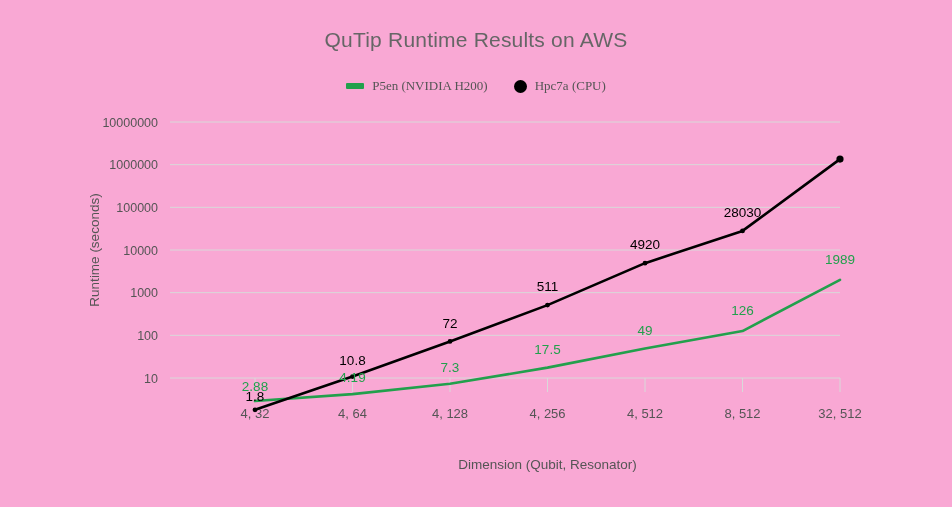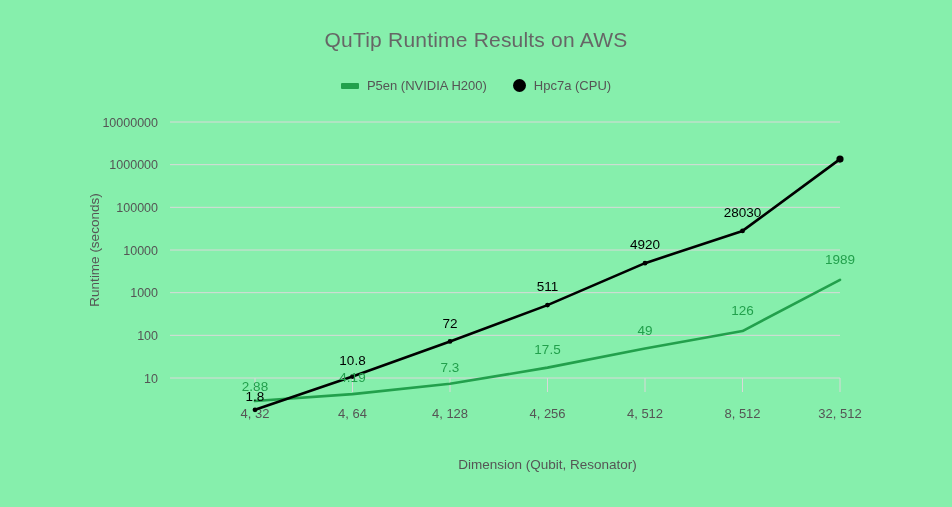--- a/index.html
+++ b/index.html
@@ -10,21 +10,21 @@
   body {
     width: 952px;
     height: 507px;
     font-family: "Liberation Sans", sans-serif;
     overflow: hidden;
   }
   #chart-root {
     position: relative;
     width: 952px;
     height: 507px;
-    background: #86efac;
+    background: #f9a8d4;
   }
   .chart-title {
     position: absolute;
     left: 0;
     top: 28px;
     width: 952px;
     text-align: center;
     font-size: 21px;
     color: #666666;
     letter-spacing: 0.2px;
@@ -38,20 +38,21 @@
     justify-content: center;
     align-items: center;
     gap: 26px;
   }
   .legend-item {
     display: flex;
     align-items: center;
     gap: 8px;
     font-size: 13px;
     color: #555555;
+    font-family: Liberation Serif, serif;
   }
   .legend-swatch-line {
     display: inline-block;
     width: 18px;
     height: 6px;
     border-radius: 1px;
   }
   .legend-swatch-dot {
     display: inline-block;
     width: 13px;

